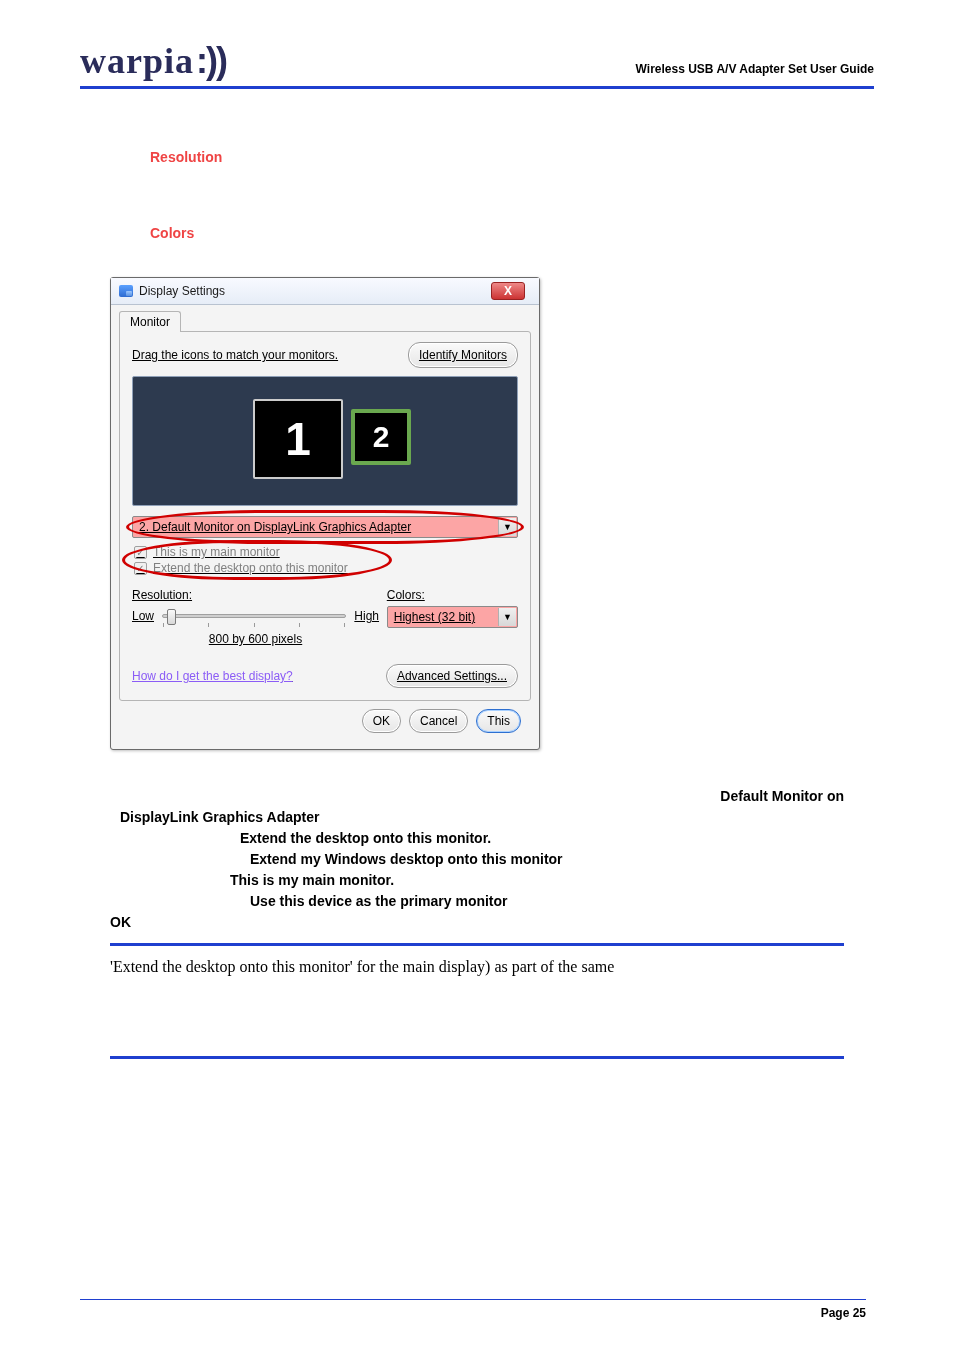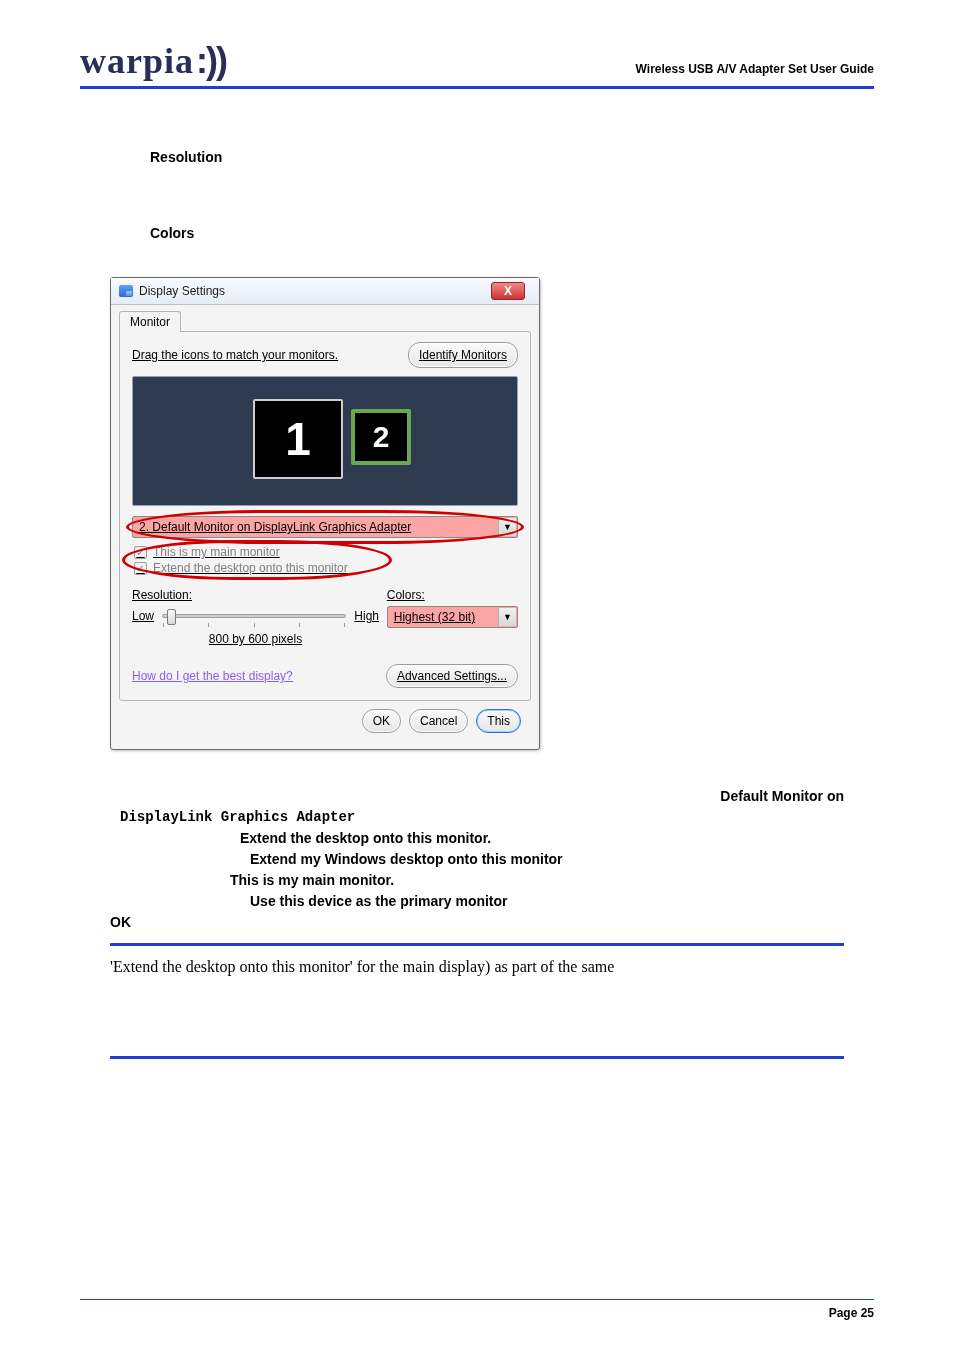--- a/index.html
+++ b/index.html
@@ -8,21 +8,21 @@
 
   
   .hdr { display: flex; align-items: flex-end; justify-content: space-between; }
   .logo { font-family: "Comic Sans MS", "Segoe Script", cursive; font-weight: bold; color: #2a2c5a; font-size: 36px; letter-spacing: 1px; }
   .logo-waves { font-weight: bold; color: #2a2c5a; font-size: 36px; letter-spacing: -2px; margin-left: 2px; }
   .hdr-right { font-size: 12px; font-weight: bold; color: #000; padding-bottom: 6px; }
   .hdr-rule { height: 3px; background: #1f3fcf; margin-top: 4px; }
 
   
   .body { padding: 60px 30px 0 30px; font-size: 14px; }
-  .heading { font-weight: bold; color: #000000; font-size: 14px; }
+  .heading { font-weight: bold; color: #ef4444; font-size: 14px; }
 
   
   .dlg-wrap { margin-top: 36px; margin-bottom: 36px; }
   .dlg { width: 430px; border: 1px solid #6a6a6a; background: #f4f4f4; border-radius: 3px; box-shadow: 1px 1px 3px rgba(0,0,0,0.25); }
   .dlg-titlebar { display: flex; align-items: center; justify-content: space-between; padding: 4px 14px 4px 8px;
                   background: linear-gradient(#f8faff,#e6edf7); border-bottom: 1px solid #b8c2d0; }
   .dlg-title-left { display: flex; align-items: center; gap: 6px; font-size: 12px; color: #1a1a1a; }
   .dlg-icon { width: 14px; height: 12px; background: linear-gradient(#5aa0ff,#2e6bd0); border-radius: 2px; position: relative; }
   .dlg-icon::after { content: ""; position: absolute; right: 1px; bottom: 1px; width: 6px; height: 5px;
                      background: linear-gradient(#9cc7ff,#5a92e0); border-radius: 1px; }
@@ -79,21 +79,21 @@
 
   
   .inst { margin-top: 8px; font-size: 14px; line-height: 1.5; }
   .inst .right-bold { float: right; font-weight: bold; }
   .strong { font-weight: bold; }
 
   .rule-thick { height: 3px; background: #1f3fcf; margin-top: 10px; }
 
   .note { margin-top: 12px; font-family: "Times New Roman", Times, serif; font-size: 16px; }
 
-  .footer { position: absolute; left: 80px; right: 80px; bottom: 30px; }
+  .footer { position: absolute; left: 80px; right: 88px; bottom: 30px; }
   .footer-line { height: 1px; background: #1f3fcf; margin-bottom: 6px; }
   .footer-text { text-align: right; font-size: 12px; font-weight: bold; }
 </style>
 </head>
 <body>
 
 <div class="page">
 
   <div class="hdr">
     <div>
@@ -191,21 +191,21 @@
             <button class="btn btn-primary">This</button>
           </div>
         </div>
       </div>
     </div>
 
     <div class="inst">
       <div style="overflow:hidden;">
         <span class="right-bold">Default Monitor on</span>
       </div>
-      <div class="strong" style="margin-left:10px;font-family:Liberation Mono, monospace;">DisplayLink Graphics Adapter</div>
+      <div class="strong" style="margin-left:10px;">DisplayLink Graphics Adapter</div>
       <div class="strong" style="margin-left:130px;">Extend the desktop onto this monitor.</div>
       <div class="strong" style="margin-left:140px;">Extend my Windows desktop onto this monitor</div>
       <div class="strong" style="margin-left:120px;">This is my main monitor.</div>
       <div class="strong" style="margin-left:140px;">Use this device as the primary monitor</div>
       <div class="strong" style="margin-left:-24px; padding-left:24px;">OK</div>
     </div>
 
     <div class="rule-thick"></div>
 
     <div class="note">'Extend the desktop onto this monitor' for the main display) as part of the same</div>

